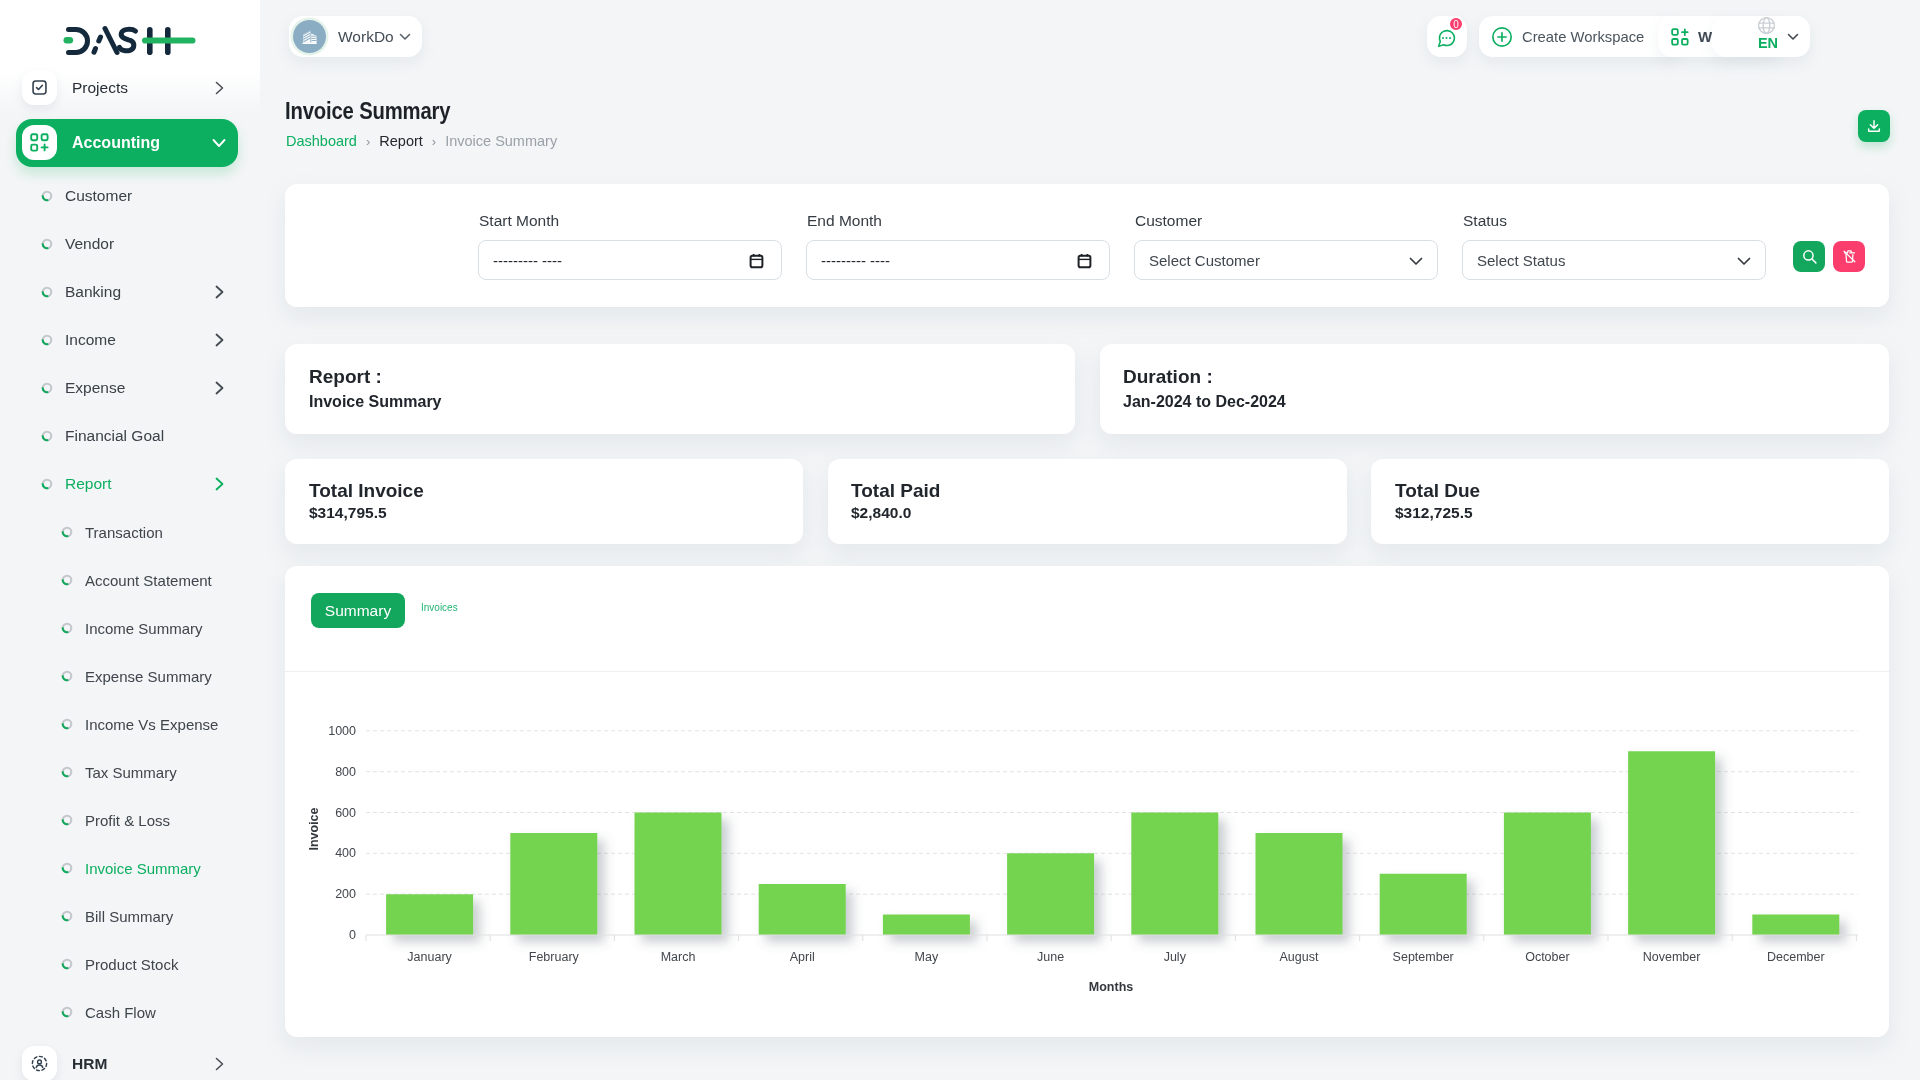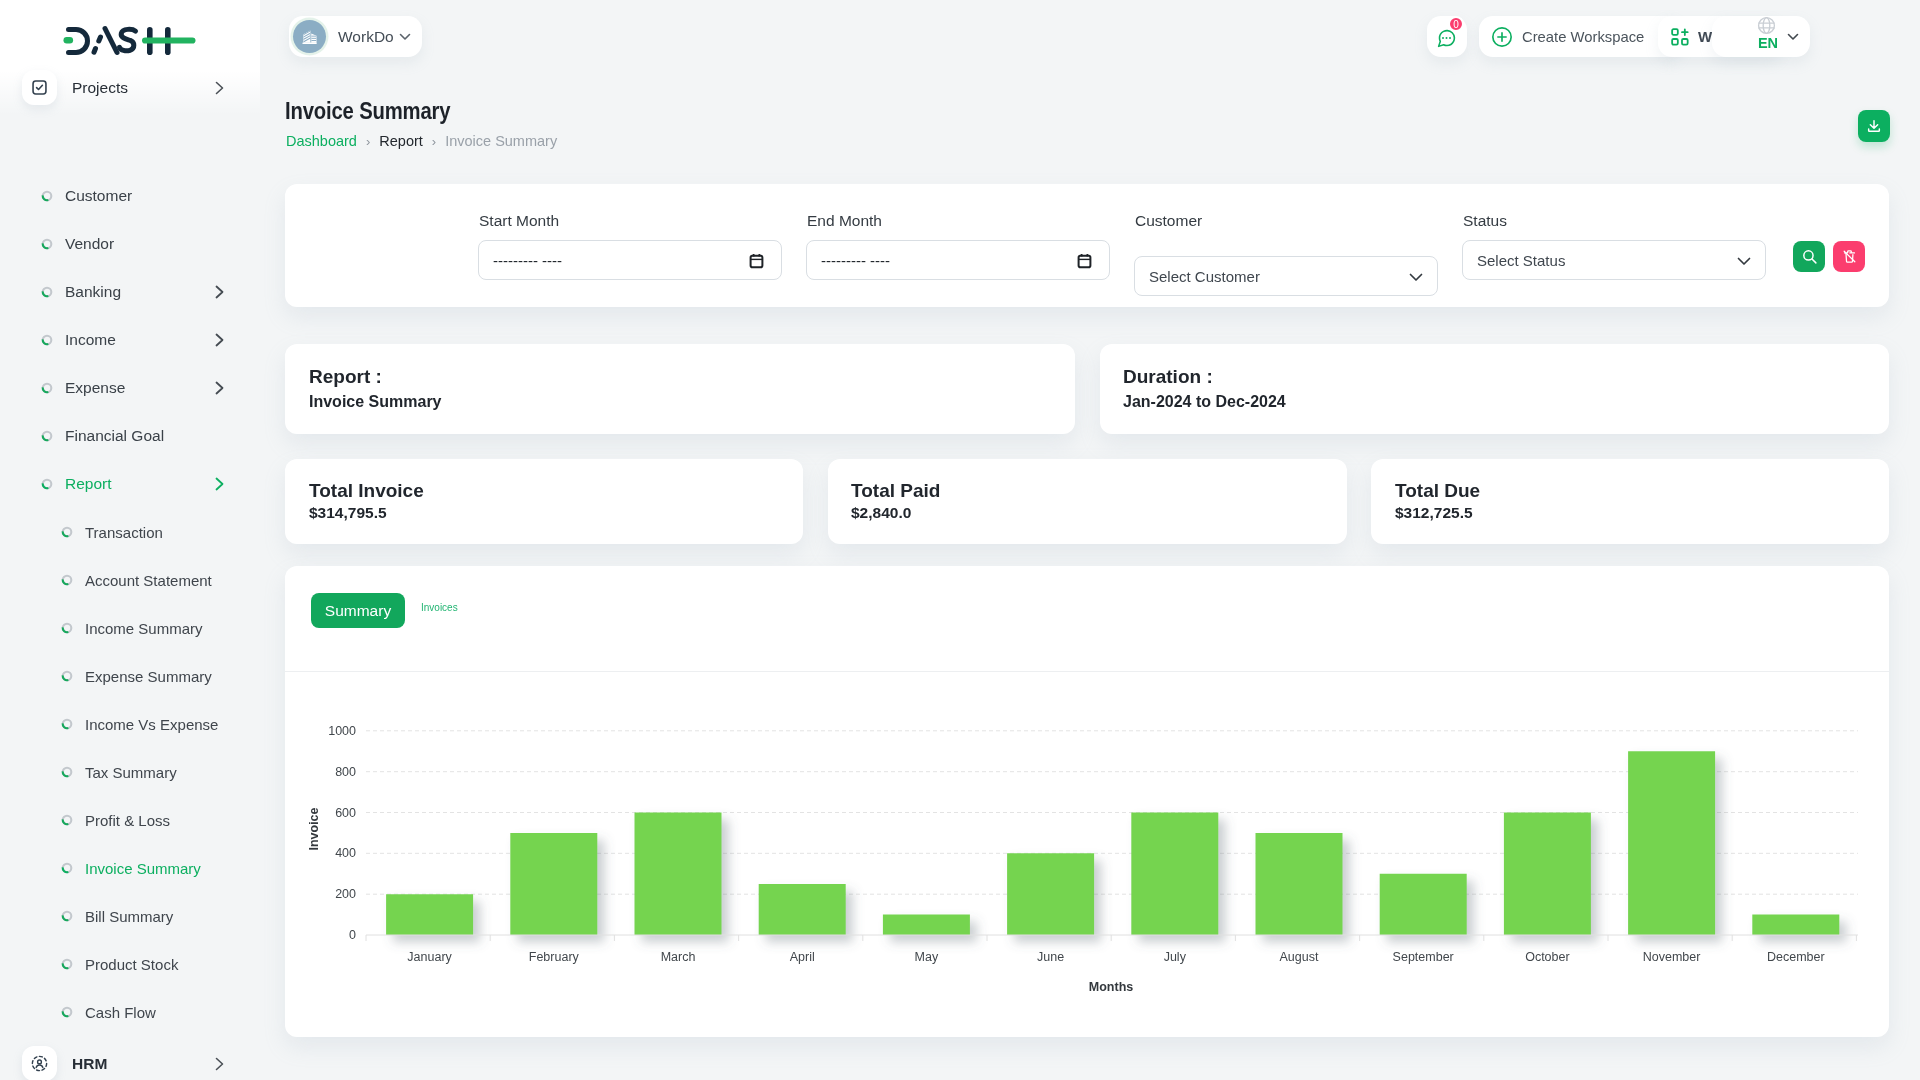--- a/index.html
+++ b/index.html
@@ -74,20 +74,34 @@
         <rect x="1.2" y="1.2" width="14.6" height="14.6" rx="3"></rect>
         <path d="M 5.2 8.6 L 7.4 10.8 L 11.8 6.0"></path>
       </svg>
     </div>
     <span class="txt" style="left:72px; font-weight:500; color:#272e36;">Projects</span>
     <svg class="chev" style="left:215px;" width="9" height="14" viewBox="0 0 9 14" fill="none" stroke="#4a5056" stroke-width="1.6" stroke-linecap="round" stroke-linejoin="round">
         <path d="M1.5 1.5 L7.5 7 L1.5 12.5"></path>
       </svg>
   </div>
 
+  <div id="accbtn">
+    <div class="ibox">
+      <svg width="19" height="19" viewBox="0 0 19 19" fill="none" stroke="#0caf60" stroke-width="1.9" stroke-linecap="round" stroke-linejoin="round">
+        <rect x="1.2" y="1.2" width="6" height="6" rx="1.4"></rect>
+        <rect x="11.6" y="1.2" width="6" height="6" rx="1.4"></rect>
+        <rect x="1.2" y="11.6" width="6" height="6" rx="1.4"></rect>
+        <path d="M14.6 11.4 v6 M11.6 14.4 h6"></path>
+      </svg>
+    </div>
+    <span class="label">Accounting</span>
+    <svg class="chev" style="left:196px;" width="14" height="9" viewBox="0 0 14 9" fill="none" stroke="#ffffff" stroke-width="1.9" stroke-linecap="round" stroke-linejoin="round">
+        <path d="M1.5 1.5 L7 7.5 L12.5 1.5"></path>
+      </svg>
+  </div>
 
   <div id="menu">
       <div class="mitem" style="top:184px;">
         <svg class="bullet" style="left:41px;" width="12" height="12" viewBox="0 0 12 12" fill="none">
           <circle cx="6" cy="6" r="4.3" stroke="#c3c8cd" stroke-width="2.1"></circle>
           <path d="M 7.3 10.0 A 4.3 4.3 0 0 1 1.75 5.3" stroke="#16a85c" stroke-width="2.1" stroke-linecap="butt"></path>
         </svg>
         <span class="txt" style="left:65px; color:#3a4148; font-size:15.5px;">Customer</span>
       </div>
       <div class="mitem" style="top:232px;">
@@ -338,21 +352,21 @@
     </svg>
 </div>
 <div class="fmonth" style="left:806px; top:240px;">
     <span>--------- ----</span>
   <svg style="position:absolute; right:17px; top:12px;" width="15" height="16" viewBox="0 0 15 16" fill="none" stroke="#1f2328" stroke-width="2">
       <rect x="1.6" y="2.8" width="11.8" height="11.4" rx="1.8"></rect>
       <path d="M1.6 6.4 H 13.4" stroke-width="1.4"></path>
       <path d="M4.6 1 V 3.6 M10.4 1 V 3.6" stroke-width="1.8"></path>
     </svg>
 </div>
-<div class="fselect" style="left:1134px; top:256px;">Select Customer
+<div class="fselect" style="left:1134px; top:240px;">Select Customer
   <svg class="fchev" style="right:14px; top:16px; position:absolute;" width="14" height="9" viewBox="0 0 14 9" fill="none" stroke="#343a40" stroke-width="1.7" stroke-linecap="round" stroke-linejoin="round">
       <path d="M1.5 1.5 L7 7 L12.5 1.5"></path>
     </svg>
 </div>
 <div class="fselect" style="left:1462px; top:240px;">Select Status
   <svg class="fchev" style="right:14px; top:16px; position:absolute;" width="14" height="9" viewBox="0 0 14 9" fill="none" stroke="#343a40" stroke-width="1.7" stroke-linecap="round" stroke-linejoin="round">
       <path d="M1.5 1.5 L7 7 L12.5 1.5"></path>
     </svg>
 </div>
 <div class="sqbtn" style="left:1793px; top:241px; background:#12a75c;">

